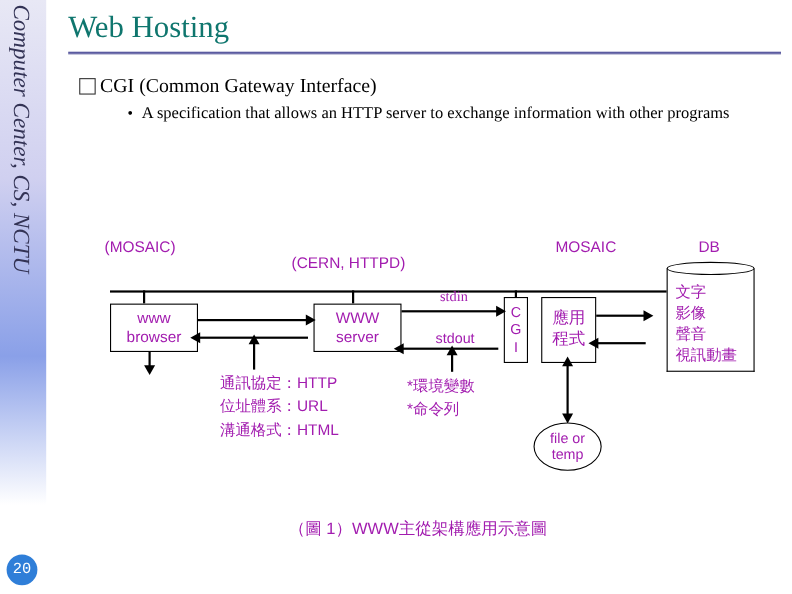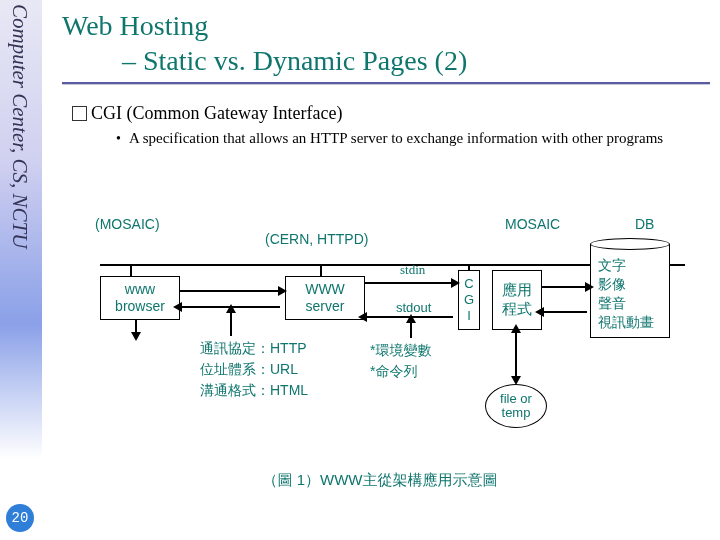--- a/index.html
+++ b/index.html
@@ -23,49 +23,48 @@
   .content { position: absolute; left: 62px; top: 8px; right: 10px; }
   .title { font-size: 28px; color: #0f766e; line-height: 1.25; }
   .title .indent { padding-left: 60px; display: block; }
   .title-underline { margin-top: 4px; height: 0; border-top: 2px solid #5b5ba0; border-bottom: 1px solid #c7c7dd; }
   .body { margin-top: 18px; margin-left: 10px; font-size: 18px; color: #000; }
   .bullet-row { display: flex; align-items: flex-start; gap: 4px; }
   .q-icon { width: 15px; height: 15px; border: 1.6px solid #333; position: relative; flex: none; margin-top: 3px; }
   .sub { margin-left: 44px; margin-top: 6px; font-size: 15px; display: flex; gap: 8px; }
   .dot { font-size: 14px; line-height: 18px; }
 
-  .diagram { position: absolute; left: 60px; top: 216px; width: 640px; height: 280px; font-family: Arial," Microsoft JhengHei", sans-serif; font-size: 14px; color: #0f766e; }
+  .diagram { position: absolute; left: 60px; top: 216px; width: 640px; height: 280px; font-family: Arial," Microsoft JhengHei", sans-serif; font-size: 14px; color: #a21caf; }
   .line { position: absolute; background: #000; }
   .lbl { position: absolute; white-space: nowrap; }
   .box { position: absolute; border: 1.5px solid #000; background: #fff; text-align: center; display: flex; flex-direction: column; justify-content: center; align-items: center; line-height: 1.25; }
   .cbox { padding: 16px 4px; }
   .ellipse { position: absolute; border: 1.5px solid #000; border-radius: 50%; background: #fff; display: flex; align-items: center; justify-content: center; text-align: center; line-height: 1.1; }
   .arrow-r { position: absolute; width: 0; height: 0; border-top: 5px solid transparent; border-bottom: 5px solid transparent; border-left: 9px solid #000; }
   .arrow-l { position: absolute; width: 0; height: 0; border-top: 5px solid transparent; border-bottom: 5px solid transparent; border-right: 9px solid #000; }
   .arrow-u { position: absolute; width: 0; height: 0; border-left: 5px solid transparent; border-right: 5px solid transparent; border-bottom: 9px solid #000; }
   .arrow-d { position: absolute; width: 0; height: 0; border-left: 5px solid transparent; border-right: 5px solid transparent; border-top: 9px solid #000; }
-  .db { position: absolute; }
+  .db { position: absolute; margin-left: 16px; }
   .db .cyl { position: absolute; left: 0; right: 0; top: 6px; bottom: 0; border: 1.5px solid #000; border-top: none; background: #fff; }
   .db .top { position: absolute; left: 0; right: 0; top: 0; height: 12px; border: 1.5px solid #000; border-radius: 50%; background: #fff; }
   .caption { position: absolute; bottom: 6px; left: 0; right: 0; text-align: center; font-size: 15px; }
 </style>
 </head>
 <body>
 
 <div class="sidebar">
   <div class="sidebar-text">Computer Center, CS, NCTU</div>
 </div>
 <div class="slide-number">
   <span>20</span>
 </div>
 
 <div class="content">
   <div class="title">
     <span>Web Hosting</span>
-    <span class="indent">– Static vs. Dynamic Pages (2)</span>
   </div>
   <div class="title-underline"></div>
 
   <div class="body">
     <div class="bullet-row">
       <span class="q-icon"></span>
       <span>CGI (Common Gateway Interface)</span>
     </div>
     <div class="sub">
       <span class="dot">•</span>

